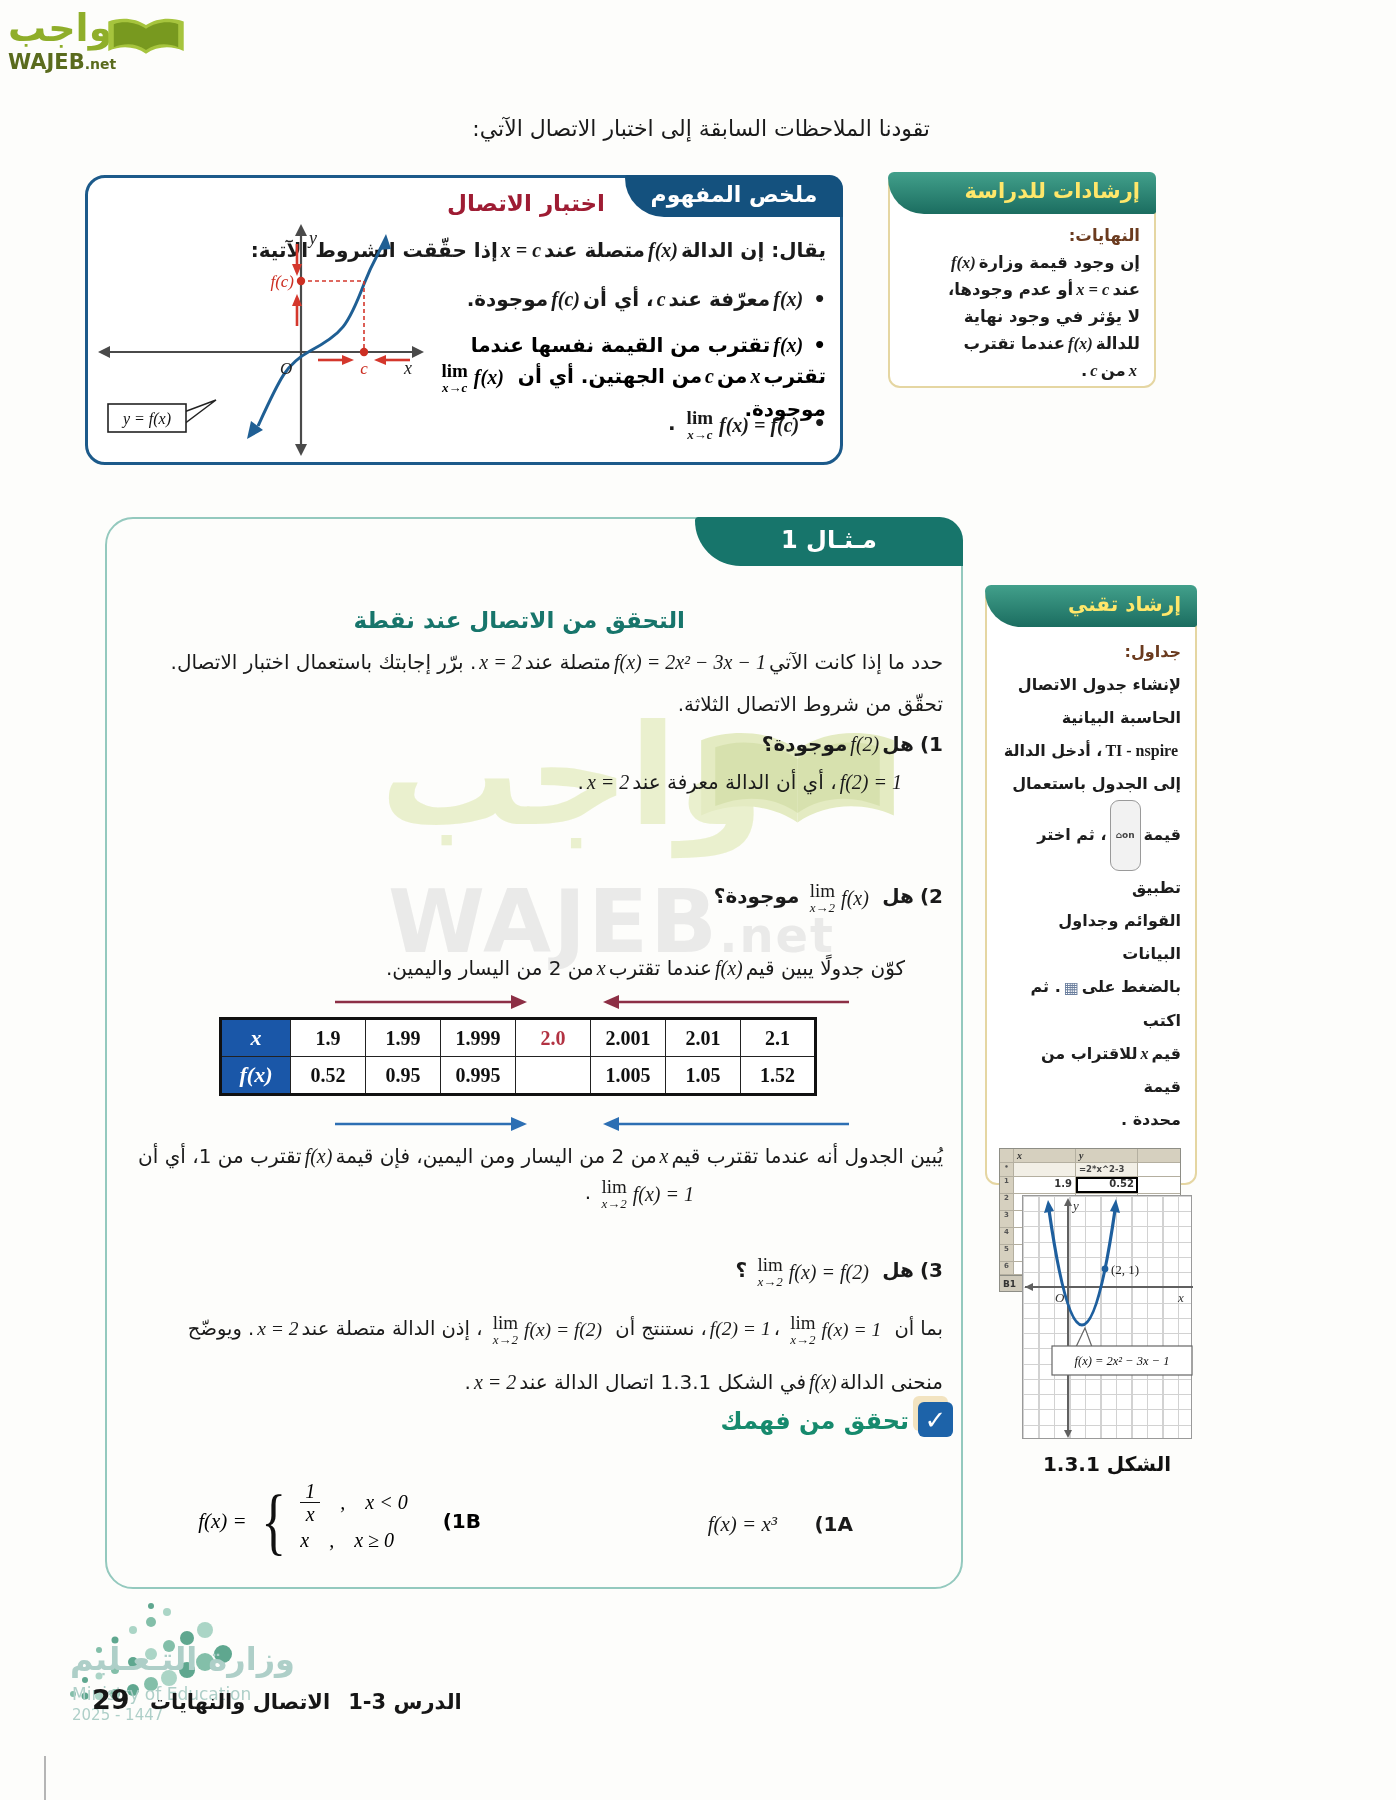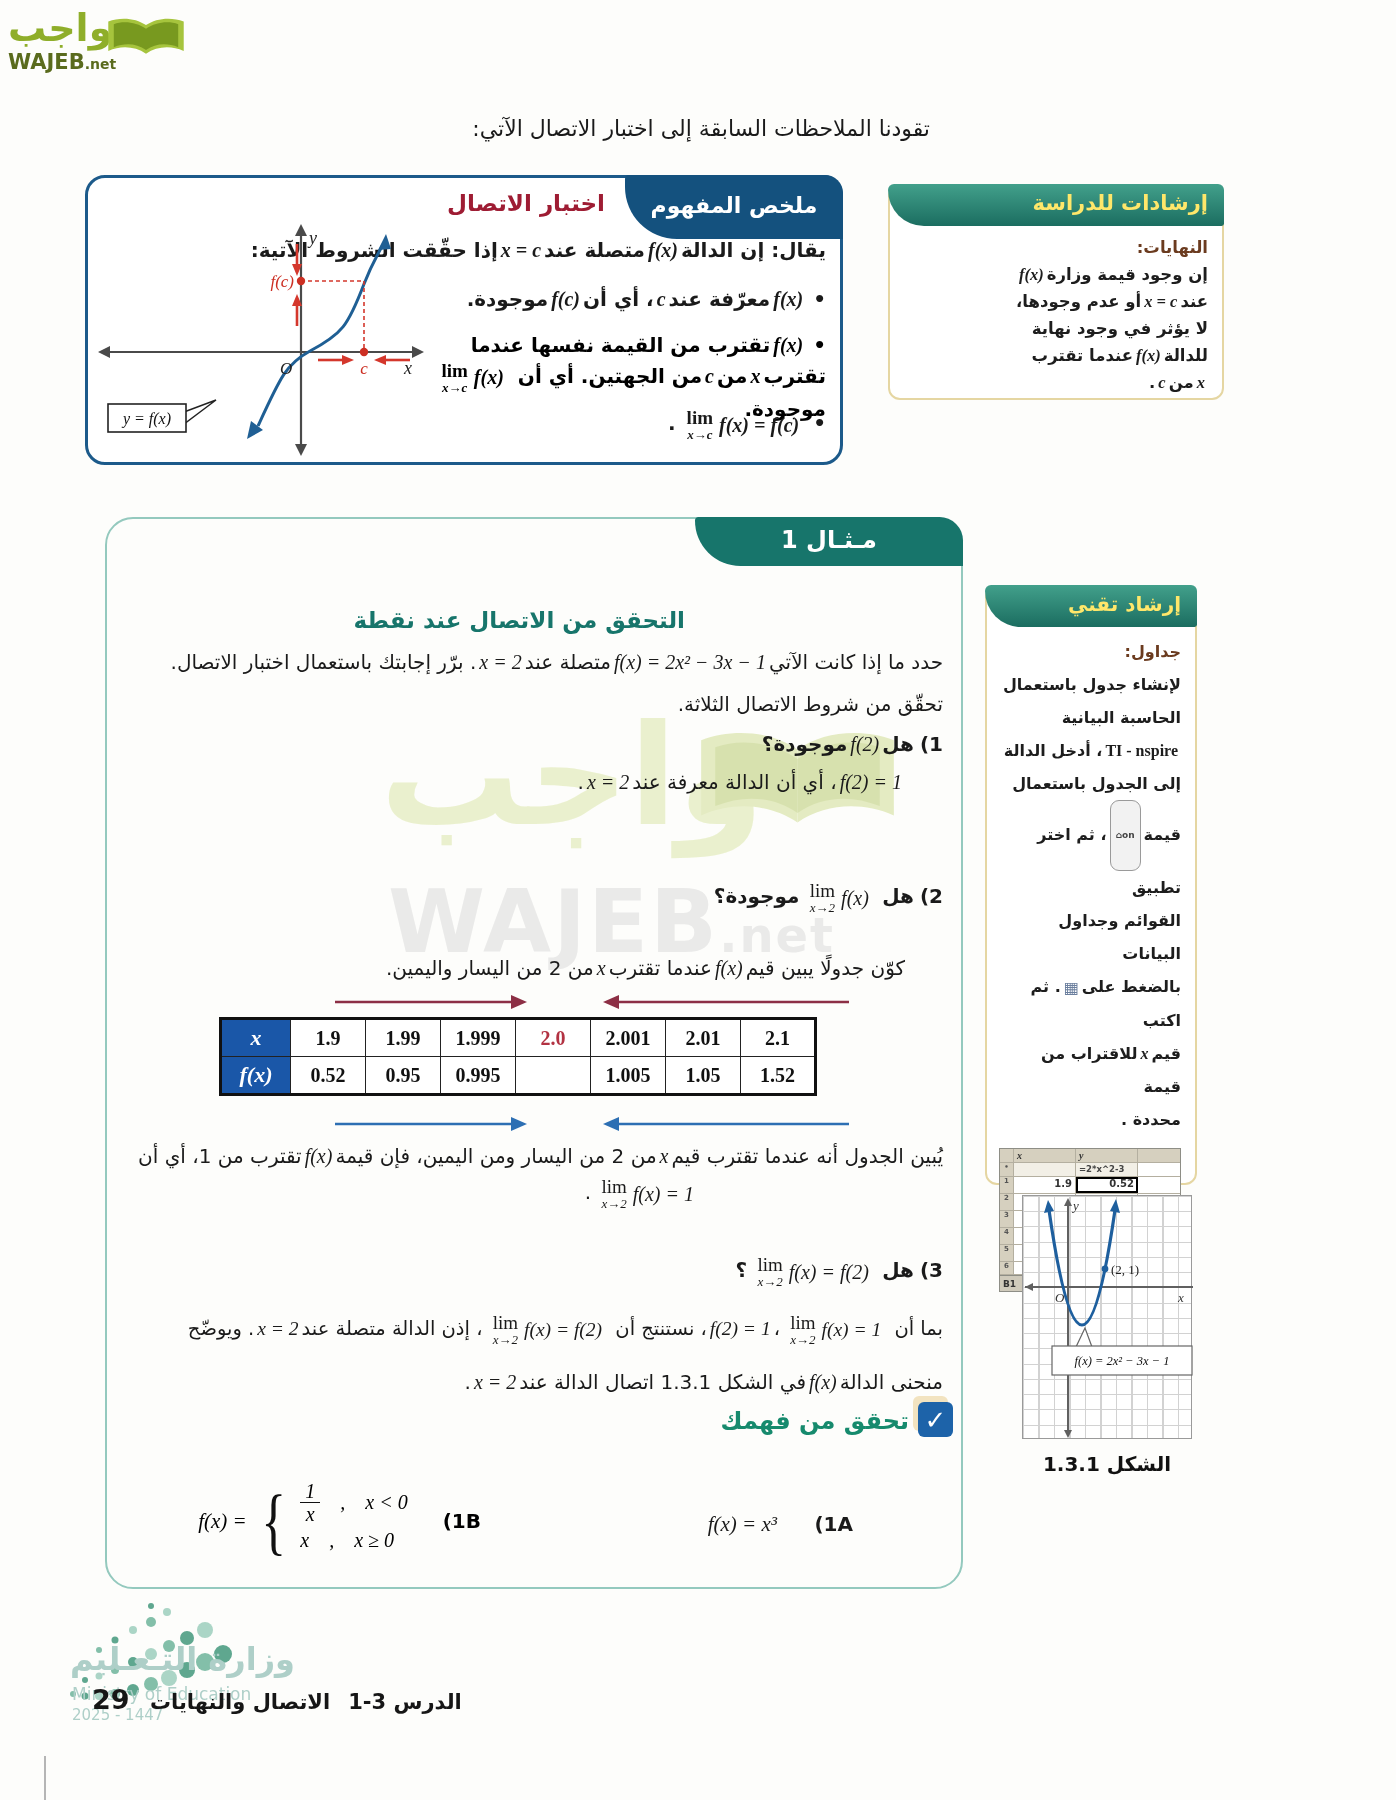--- a/index.html
+++ b/index.html
@@ -10,21 +10,21 @@
   .line { white-space:nowrap; font-size:20px; color:#1a1a1a; line-height:1.5; }
   .b { font-weight:bold; }
   .m { font-family:"Liberation Serif",serif; font-style:italic; direction:ltr; unicode-bidi:isolate; white-space:nowrap; margin:0 3px; }
   .mgroup { direction:ltr; unicode-bidi:isolate; display:inline-flex; align-items:center; gap:3px; vertical-align:middle; margin:0 4px; }
   .lim { display:inline-flex; flex-direction:column; align-items:center; line-height:1; font-family:"Liberation Serif",serif; direction:ltr; }
   .lim .lt { font-size:19px; }
   .lim .lb { font-size:13px; font-style:italic; margin-top:1px; }
 
   
   .concept-box { left:85px; top:175px; width:758px; height:290px; border:3px solid #1c5a8a; border-radius:20px; background:#fff; }
-  .concept-tab { position:absolute; right:-3px; top:-3px; width:218px; height:64px; background:#14517e; border-radius:4px 18px 0 52px; color:#fff; font-weight:bold; font-size:22px; display:flex; align-items:center; justify-content:center; padding-bottom:3px; }
+  .concept-tab { position:absolute; right:-3px; top:-3px; width:218px; height:42px; background:#14517e; border-radius:4px 18px 0 52px; color:#fff; font-weight:bold; font-size:22px; display:flex; align-items:center; justify-content:center; padding-bottom:3px; }
   .concept-title { position:absolute; right:235px; top:12px; color:#9e1c33; font-weight:bold; font-size:23px; }
 
   
   .side-box { border:2px solid #e5d6a2; border-radius:12px; background:#fff; }
   .side-head { position:absolute; left:-2px; right:-2px; top:-2px; height:42px; background:linear-gradient(180deg,#42a08b,#1b6d60); border-radius:10px 10px 4px 60px; color:#ffe76a; font-weight:bold; font-size:21px; text-align:right; padding:7px 16px 0 0; direction:rtl; }
   .side-body { position:absolute; top:44px; left:0; right:0; padding:4px 14px 0; font-size:16.5px; font-weight:bold; color:#1d1d1d; }
   .side-body .row { line-height:27px; }
   .tech-row { line-height:33px; }
   .tip-title { color:#6b3b1f; }
 
@@ -172,21 +172,21 @@
       <text x="308" y="166" font-family="Liberation Serif,serif" font-style="italic" font-size="18" fill="#222">x</text>
       <text x="184" y="166" font-family="Liberation Serif,serif" font-style="italic" font-size="17" fill="#222">O</text>
       <text x="198" y="79" text-anchor="end" font-family="Liberation Serif,serif" font-style="italic" font-size="17" fill="#cc2f23">f(c)</text>
       <text x="268" y="166" text-anchor="middle" font-family="Liberation Serif,serif" font-style="italic" font-size="17" fill="#cc2f23">c</text>
       <polygon points="88,204 120,192 88,216" fill="#fff" stroke="#222" stroke-width="1.4"></polygon>
       <rect x="12" y="196" width="78" height="28" fill="#fff" stroke="#222" stroke-width="1.6"></rect>
       <text x="51" y="216" text-anchor="middle" font-family="Liberation Serif,serif" font-style="italic" font-size="16" fill="#111">y = f(x)</text>
     </svg>
   </div>
 
-  <div class="abs side-box" style="left:888px;top:184px;width:336px;height:216px">
+  <div class="abs side-box" style="left:888px;top:172px;width:268px;height:216px">
     <div class="side-head">إرشادات للدراسة</div>
     <div class="side-body ar">
       <div class="row tip-title">النهايات:</div>
       <div class="row"><span>إن وجود قيمة وزارة</span><span class="m">f(x)</span></div>
       <div class="row"><span>عند</span><span class="m">x = c</span><span>أو عدم وجودها،</span></div>
       <div class="row">لا يؤثر في وجود نهاية</div>
       <div class="row"><span>للدالة</span><span class="m">f(x)</span><span>عندما تقترب</span></div>
       <div class="row"><span class="m">x</span><span>من</span><span class="m">c</span><span>.</span></div>
     </div>
   </div>
@@ -341,21 +341,21 @@
           </span>
         </span>
       </span>
     </div>
   </div>
 
   <div class="abs side-box" style="left:985px;top:585px;width:212px;height:600px">
     <div class="side-head" style="font-size:20px">إرشاد تقني</div>
     <div class="side-body ar" style="font-size:16px">
       <div class="tech-row tip-title">جداول:</div>
-      <div class="tech-row">لإنشاء جدول باستعمال</div>
+      <div class="tech-row">لإنشاء جدول الاتصال</div>
       <div class="tech-row">الحاسبة البيانية</div>
       <div class="tech-row"><span class="m" style="font-style:normal">TI - nspire</span><span>، أدخل الدالة</span></div>
       <div class="tech-row">إلى الجدول باستعمال</div>
       <div class="tech-row"><span>قيمة</span><span class="key-pill">⌂on</span><span>، ثم اختر تطبيق</span></div>
       <div class="tech-row">القوائم وجداول البيانات</div>
       <div class="tech-row"><span>بالضغط على</span><span class="grid-key">▦</span><span>. ثم اكتب</span></div>
       <div class="tech-row"><span>قيم</span><span class="m">x</span><span>للاقتراب من قيمة</span></div>
       <div class="tech-row">محددة .</div>
 
       <div class="calc" style="margin-top:12px">

